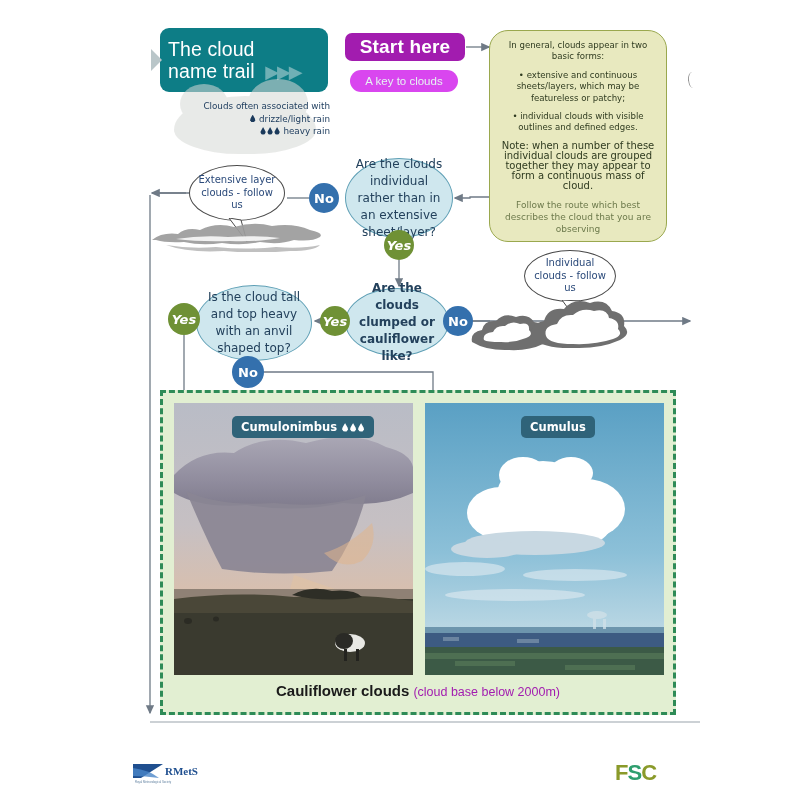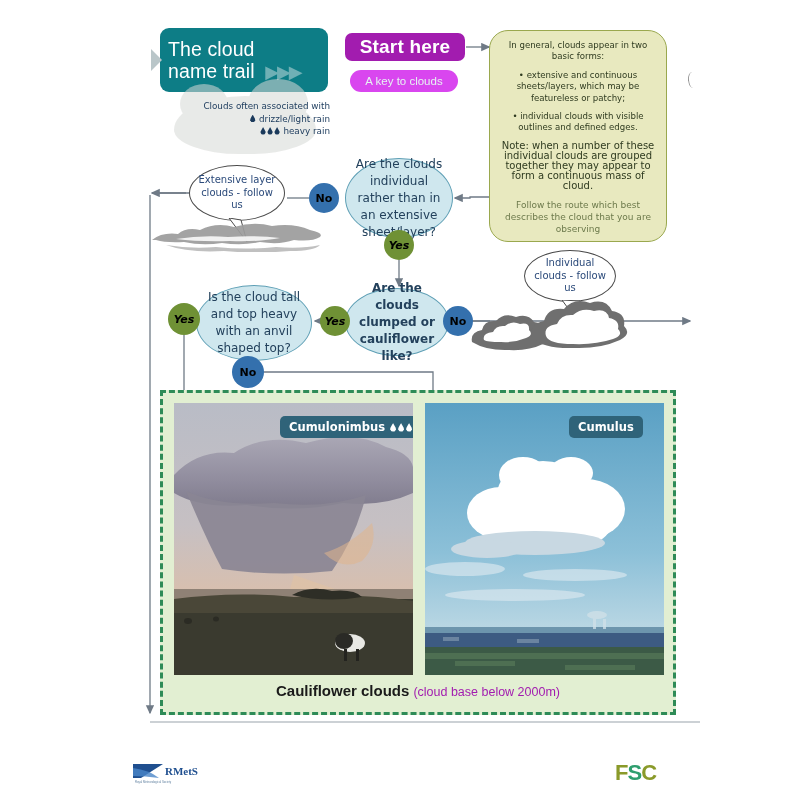--- a/index.html
+++ b/index.html
@@ -96,21 +96,21 @@
     font-size:12px;line-height:17px;box-sizing:border-box;padding:4px 6px;
   }
   #q1{left:345px;top:158px;width:108px;height:80px;}
   #q2{left:345px;top:288px;width:104px;height:68px;font-weight:bold;}
   #q3{left:196px;top:285px;width:116px;height:76px;}
 
   
   .badge{
     position:absolute;border-radius:50%;
     display:flex;align-items:center;justify-content:center;
-    color:#000000;font-weight:bold;font-size:11px;
+    color:#ffffff;font-weight:bold;font-size:13px;
     font-family:"DejaVu Sans", sans-serif;
   }
   .badge.yes{background:#6f9135;font-style:italic;}
   .badge.no{background:#3470ad;}
   #no1{left:309px;top:183px;width:30px;height:30px;}
   #yes1{left:384px;top:230px;width:30px;height:30px;}
   #no2{left:443px;top:306px;width:30px;height:30px;}
   #yes2{left:320px;top:306px;width:30px;height:30px;}
   #yes3{left:168px;top:303px;width:32px;height:32px;}
   #no3{left:232px;top:356px;width:32px;height:32px;}
@@ -134,21 +134,21 @@
   .panel{
     position:absolute;left:160px;top:390px;width:516px;height:325px;
     background:#e2efd2;border:3px dashed #2e8b57;box-sizing:border-box;
   }
   .photo{position:absolute;top:10px;width:239px;height:272px;overflow:hidden;}
   #photo-cb{left:11px;}
   #photo-cu{left:262px;}
   .photo-label{
     position:absolute;top:13px;background:#2f6379;border-radius:5px;
     color:#fff;font-size:11.5px;font-weight:bold;padding:4px 9px;
-    font-family:"DejaVu Sans", sans-serif;white-space:nowrap;margin-left:48px;
+    font-family:"DejaVu Sans", sans-serif;white-space:nowrap;
   }
   .photo-label .drop{background:#ffffff;width:7px;height:9px;}
   #lbl-cb{left:58px;}
   #lbl-cu{left:96px;}
   .panel-caption{
     position:absolute;left:0;top:289px;width:100%;text-align:center;
     font-size:14.5px;color:#1a1a1a;
   }
   .panel-caption b{font-weight:bold;font-size:15px;}
   .panel-caption span.sub{font-size:12.5px;color:#a21caf;}

